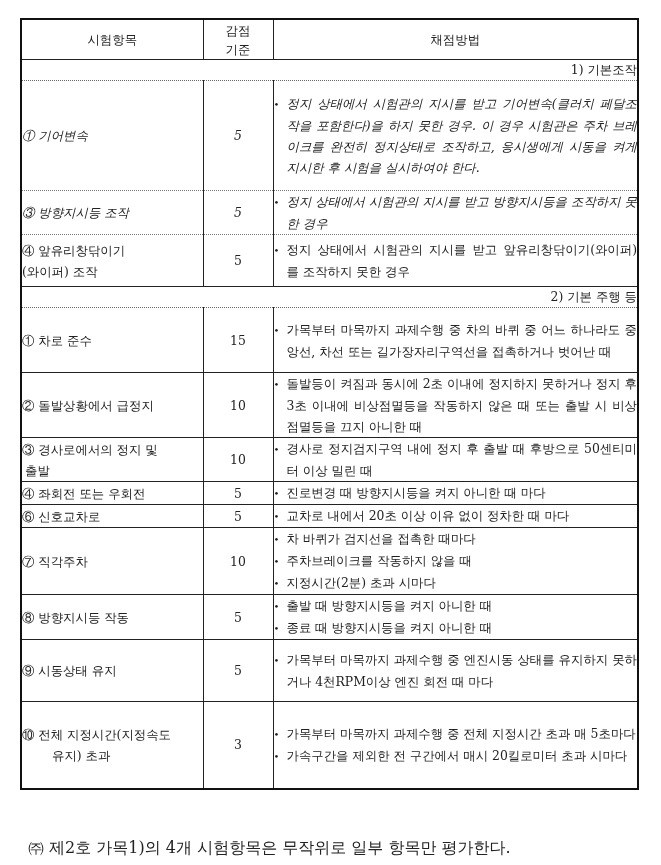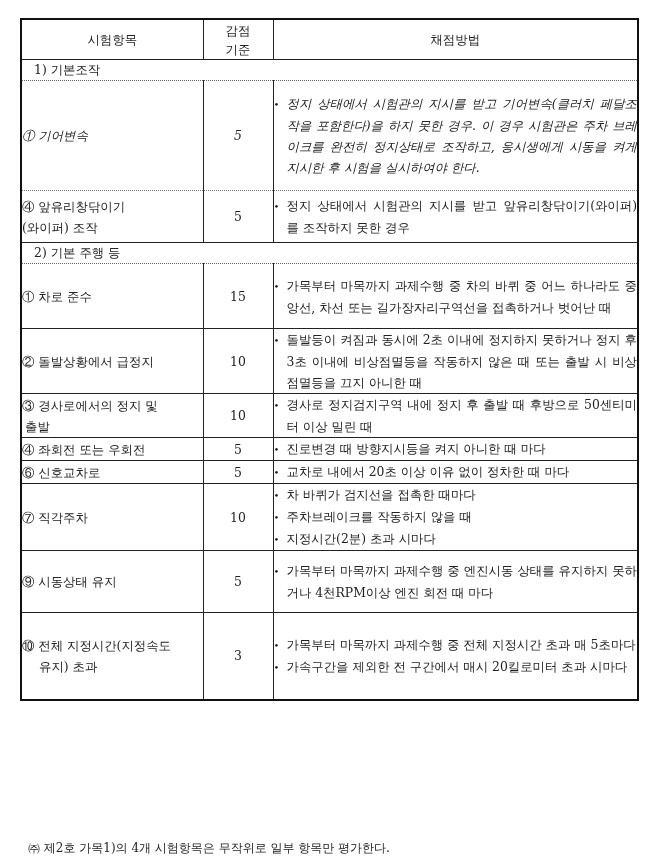--- a/index.html
+++ b/index.html
@@ -27,43 +27,44 @@
     font-weight: normal;
   }
   .doc-table thead th {
     height: 39px;
     text-align: center;
     border-bottom: 1px solid #222222;
     line-height: 19px;
   }
   .section-row td {
     height: 20px;
-    padding-left: 12px;
+    padding-left: 18px;
     border-bottom: 1px dotted #666666;
     border-top: 1px solid #222222;
     line-height: 20px;
+    text-align: right;
   }
   .item-row td { border-bottom: 1px solid #222222; }
   .item-row.dotted td { border-bottom: 1px dotted #777777; font-style: italic; }
   .item-name {
     padding-left: 12px; padding-right: 8px;
     line-height: 21px;
   }
   .deduct { text-align: center; }
   .method { padding: 1px 8px 1px 8px; line-height: 21px; }
   .bullet-line {
     display: block;
     padding-left: 13px;
     text-indent: -13px;
     text-align: justify;
   }
   .bullet-dot { display: inline-block; width: 13px; text-indent: 0; font-size: 10px; }
   .footnote {
     position: absolute; left: 28px; top: 838px;
-    font-size: 12px; line-height: 20px;
+    font-size: 16px; line-height: 20px;
   }
 </style>
 </head>
 <body>
 
 <table class="doc-table">
   <colgroup>
       <col class="c1">
       <col class="c2">
       <col class="c3">
@@ -86,20 +87,27 @@
 
     <tr class="item-row dotted" style="height:110px">
       <td class="item-name">① 기어변속</td>
       <td class="deduct">5</td>
       <td class="method">
         <span class="bullet-line"><span class="bullet-dot">•</span><span>정지 상태에서 시험관의 지시를 받고 기어변속(클러치 페달조작을 포함한다)을 하지 못한 경우. 이 경우 시험관은 주차 브레이크를 완전히 정지상태로 조작하고, 응시생에게 시동을 켜게 지시한 후 시험을 실시하여야 한다.</span></span>
       </td>
     </tr>
 
 
+    <tr class="item-row dotted" style="height:34px">
+      <td class="item-name">③ 방향지시등 조작</td>
+      <td class="deduct">5</td>
+      <td class="method">
+        <span class="bullet-line"><span class="bullet-dot">•</span><span>정지 상태에서 시험관의 지시를 받고 방향지시등을 조작하지 못한 경우</span></span>
+      </td>
+    </tr>
 
     <tr class="item-row" style="height:52px">
       <td class="item-name">
         <span>④ 앞유리창닦이기</span><br>
         <span style="padding-left:0">(와이퍼) 조작</span>
       </td>
       <td class="deduct">5</td>
       <td class="method">
         <span class="bullet-line"><span class="bullet-dot">•</span><span>정지 상태에서 시험관의 지시를 받고 앞유리창닦이기(와이퍼)를 조작하지 못한 경우</span></span>
       </td>
@@ -156,33 +164,41 @@
     <tr class="item-row" style="height:65px">
       <td class="item-name">⑦ 직각주차</td>
       <td class="deduct">10</td>
       <td class="method">
         <span class="bullet-line"><span class="bullet-dot">•</span><span>차 바퀴가 검지선을 접촉한 때마다</span></span>
         <span class="bullet-line"><span class="bullet-dot">•</span><span>주차브레이크를 작동하지 않을 때</span></span>
         <span class="bullet-line"><span class="bullet-dot">•</span><span>지정시간(2분) 초과 시마다</span></span>
       </td>
     </tr>
 
+    <tr class="item-row" style="height:43px">
+      <td class="item-name">⑧ 방향지시등 작동</td>
+      <td class="deduct">5</td>
+      <td class="method">
+        <span class="bullet-line"><span class="bullet-dot">•</span><span>출발 때 방향지시등을 켜지 아니한 때</span></span>
+        <span class="bullet-line"><span class="bullet-dot">•</span><span>종료 때 방향지시등을 켜지 아니한 때</span></span>
+      </td>
+    </tr>
 
     <tr class="item-row" style="height:62px">
       <td class="item-name">⑨ 시동상태 유지</td>
       <td class="deduct">5</td>
       <td class="method">
         <span class="bullet-line"><span class="bullet-dot">•</span><span>가목부터 마목까지 과제수행 중 엔진시동 상태를 유지하지 못하거나 4천RPM이상 엔진 회전 때 마다</span></span>
       </td>
     </tr>
 
     <tr class="item-row" style="height:87px">
       <td class="item-name">
         <span>⑩ 전체 지정시간(지정속도</span><br>
-        <span style="padding-left:17px">유지) 초과</span>
+        <span style="padding-left:30px">유지) 초과</span>
       </td>
       <td class="deduct">3</td>
       <td class="method">
         <span class="bullet-line"><span class="bullet-dot">•</span><span>가목부터 마목까지 과제수행 중 전체 지정시간 초과 매 5초마다</span></span>
         <span class="bullet-line"><span class="bullet-dot">•</span><span>가속구간을 제외한 전 구간에서 매시 20킬로미터 초과 시마다</span></span>
       </td>
     </tr>
   </tbody>
 </table>
 

